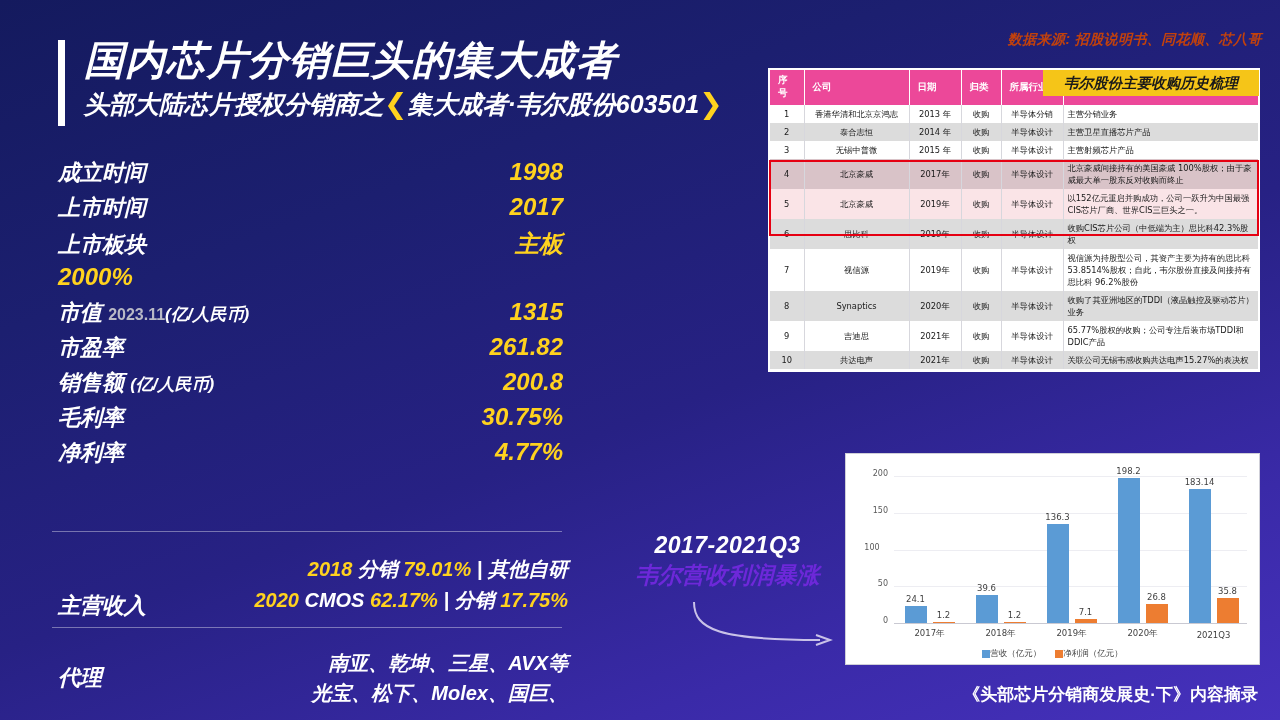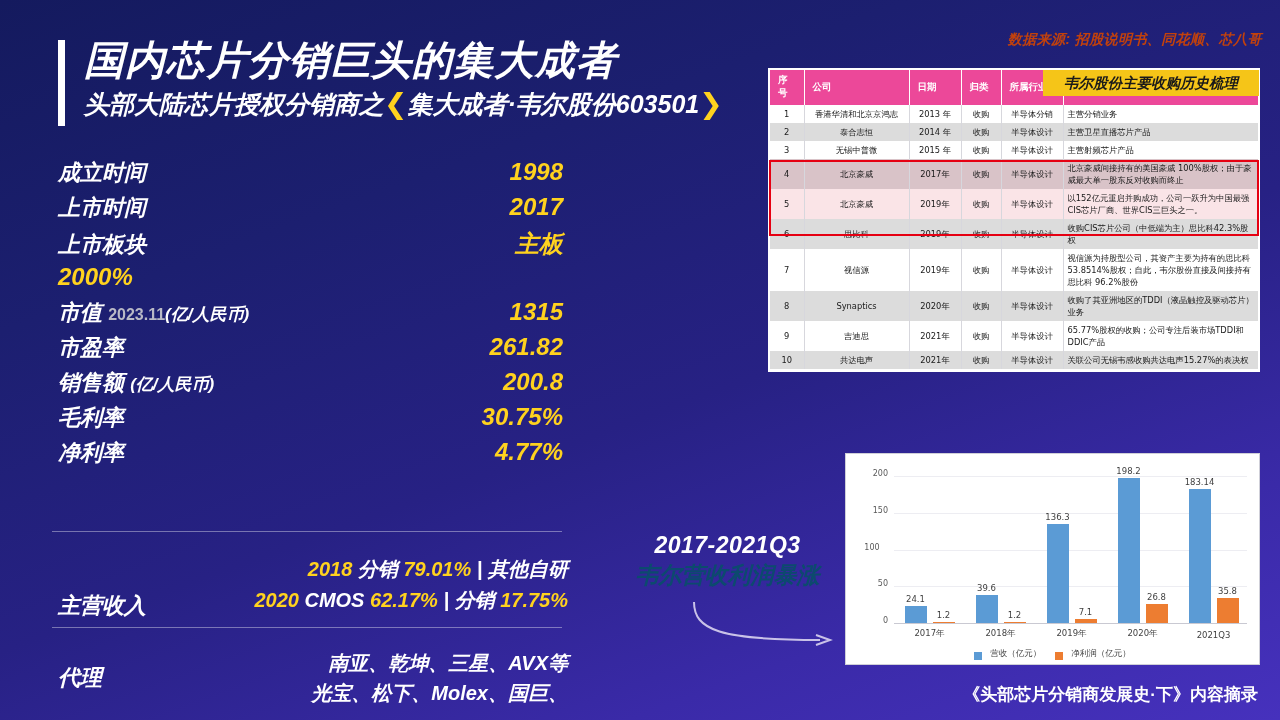--- a/index.html
+++ b/index.html
@@ -153,38 +153,38 @@
   .xtick {
     position: absolute; bottom: 24px; font-size: 8.5px; color: #3f3f3f;
     text-align: center; transform: translateX(-50%);
     font-family: "DejaVu Sans", sans-serif;
   }
   .axis-line { position: absolute; left: 48px; right: 12px; bottom: 40px; height: 1px; background: #c9c9d2; }
   #legend {
     position: absolute; bottom: 4px; left: 0; right: 0;
     display: flex; justify-content: center; gap: 14px; align-items: center;
   }
-  .lg { display: flex; align-items: flex-end; gap: 8px; font-size: 8.5px; color: #3f3f3f;
+  .lg { display: flex; align-items: center; gap: 0; font-size: 8.5px; color: #3f3f3f;
        font-family: "DejaVu Sans", sans-serif; }
   .sw { width: 8px; height: 8px; }
   .sw.rev { background: #5b9bd5; }
   .sw.profit { background: #ed7d31; }
 
   
   #chart-note {
     position: absolute; left: 620px; top: 530px; width: 215px;
     text-align: center;
   }
   #chart-note .l1 {
     font-size: 23px; font-weight: bold; font-style: italic;
     color: #ffffff; letter-spacing: .5px; line-height: 30px; white-space: nowrap;
   }
   #chart-note .l2 {
     font-size: 23px; font-weight: bold; font-style: italic;
-    color: #0c4a6e; line-height: 30px; white-space: nowrap;
+    color: #6d28d9; line-height: 30px; white-space: nowrap;
   }
   #arrow-svg { position: absolute; left: 690px; top: 600px; }
 
   #footer-note {
     position: absolute; right: 22px; bottom: 14px;
     font-size: 17px; font-weight: bold; color: #ffffff;
     white-space: nowrap;
   }
 </style>
 </head>

